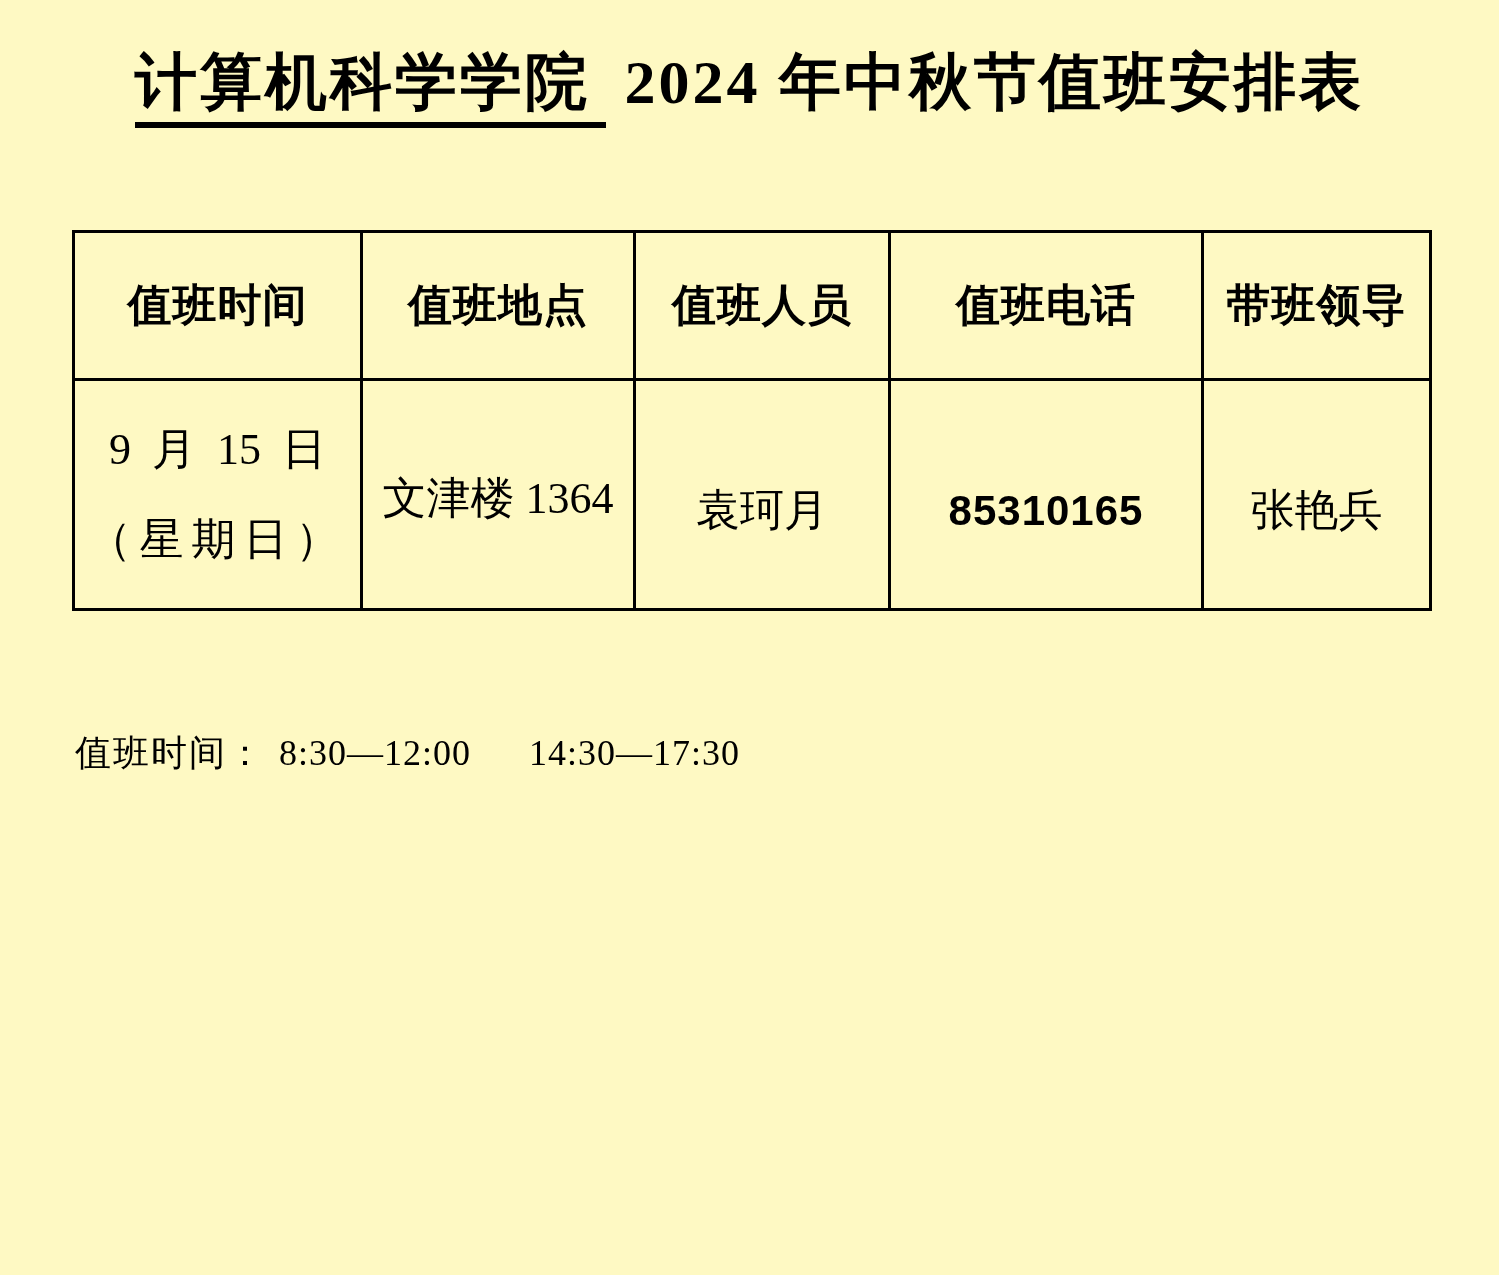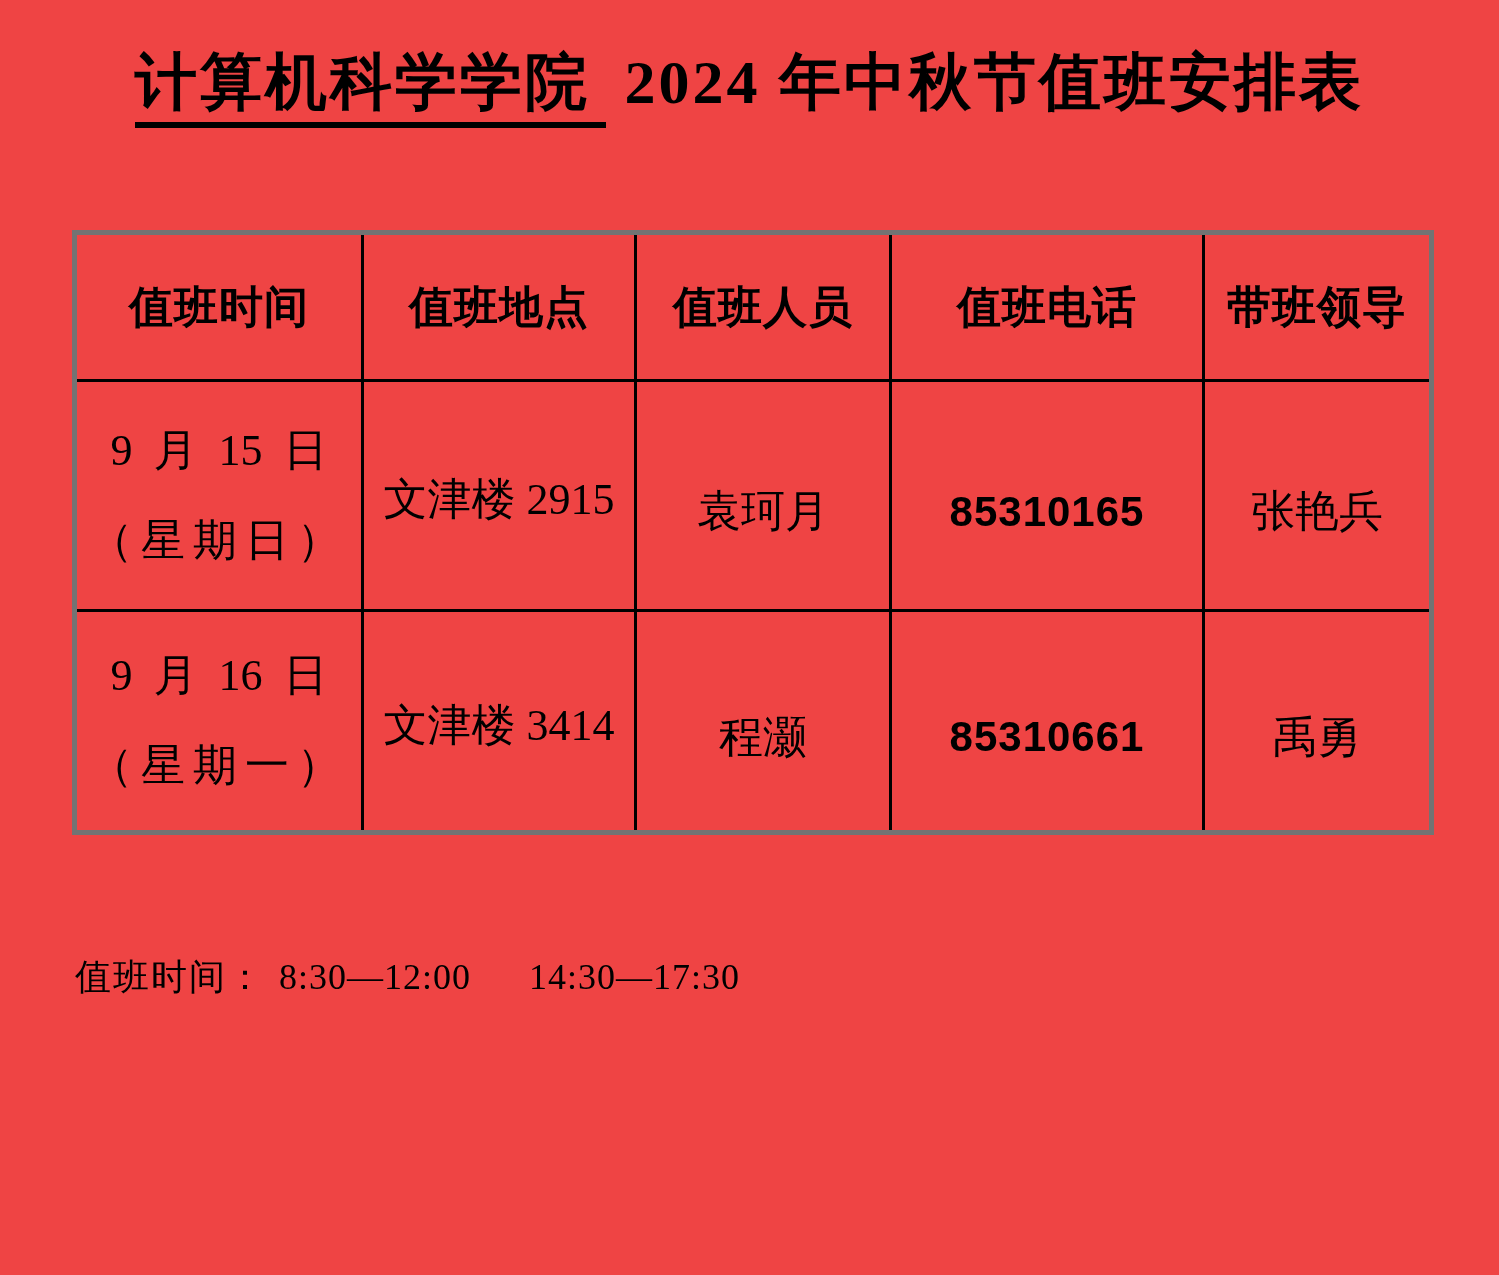--- a/index.html
+++ b/index.html
@@ -4,21 +4,21 @@
 <style>
   html, body {
     margin: 0;
     padding: 0;
     background: #ffffff;
   }
   .page {
     position: relative;
     width: 1499px;
     height: 1275px;
-    background: #ef4444;
+    background: #fef9c3;
     color: #000000;
     font-family: "Liberation Serif", serif;
     overflow: hidden;
   }
   .title {
     margin: 0;
     padding-top: 40px;
     text-align: center;
     font-size: 62px;
     font-weight: bold;
@@ -30,21 +30,21 @@
     border-bottom: 6px solid #000;
     padding-bottom: 6px;
     padding-right: 16px;
   }
   table.duty-table {
     margin-left: 72px;
     margin-top: 106px;
     width: 1357px;
     border-collapse: collapse;
     table-layout: fixed;
-    border: 5px solid #737373;
+    border: 3px solid #737373;
   }
   table.duty-table th,
   table.duty-table td {
     border: 3px solid #000;
     text-align: center;
     vertical-align: middle;
     padding: 0;
     overflow: hidden;
   }
   tr.header-row { height: 148px; }
@@ -116,33 +116,23 @@
         <th>值班电话</th>
         <th>带班领导</th>
       </tr>
     </thead>
     <tbody>
       <tr class="data-row-0">
         <td class="c-date">
           <div class="date-line">9 月 15 日</div>
           <div class="weekday-line">（星期日）</div>
         </td>
-        <td class="c-loc">文津楼 2915</td>
+        <td class="c-loc">文津楼 1364</td>
         <td class="c-person offset-down">袁珂月</td>
         <td class="c-phone offset-down">85310165</td>
         <td class="c-leader offset-down">张艳兵</td>
-      </tr>
-      <tr class="data-row-1">
-        <td class="c-date">
-          <div class="date-line">9 月 16 日</div>
-          <div class="weekday-line">（星期一）</div>
-        </td>
-        <td class="c-loc">文津楼 3414</td>
-        <td class="c-person offset-down">程灏</td>
-        <td class="c-phone offset-down">85310661</td>
-        <td class="c-leader offset-down">禹勇</td>
       </tr>
     </tbody>
   </table>
 
   <p class="footer-note"><span>值班时间：</span><span class="time-1">8:30—12:00</span><span class="time-2">14:30—17:30</span></p>
 
 </div>
 
 </body></html>

